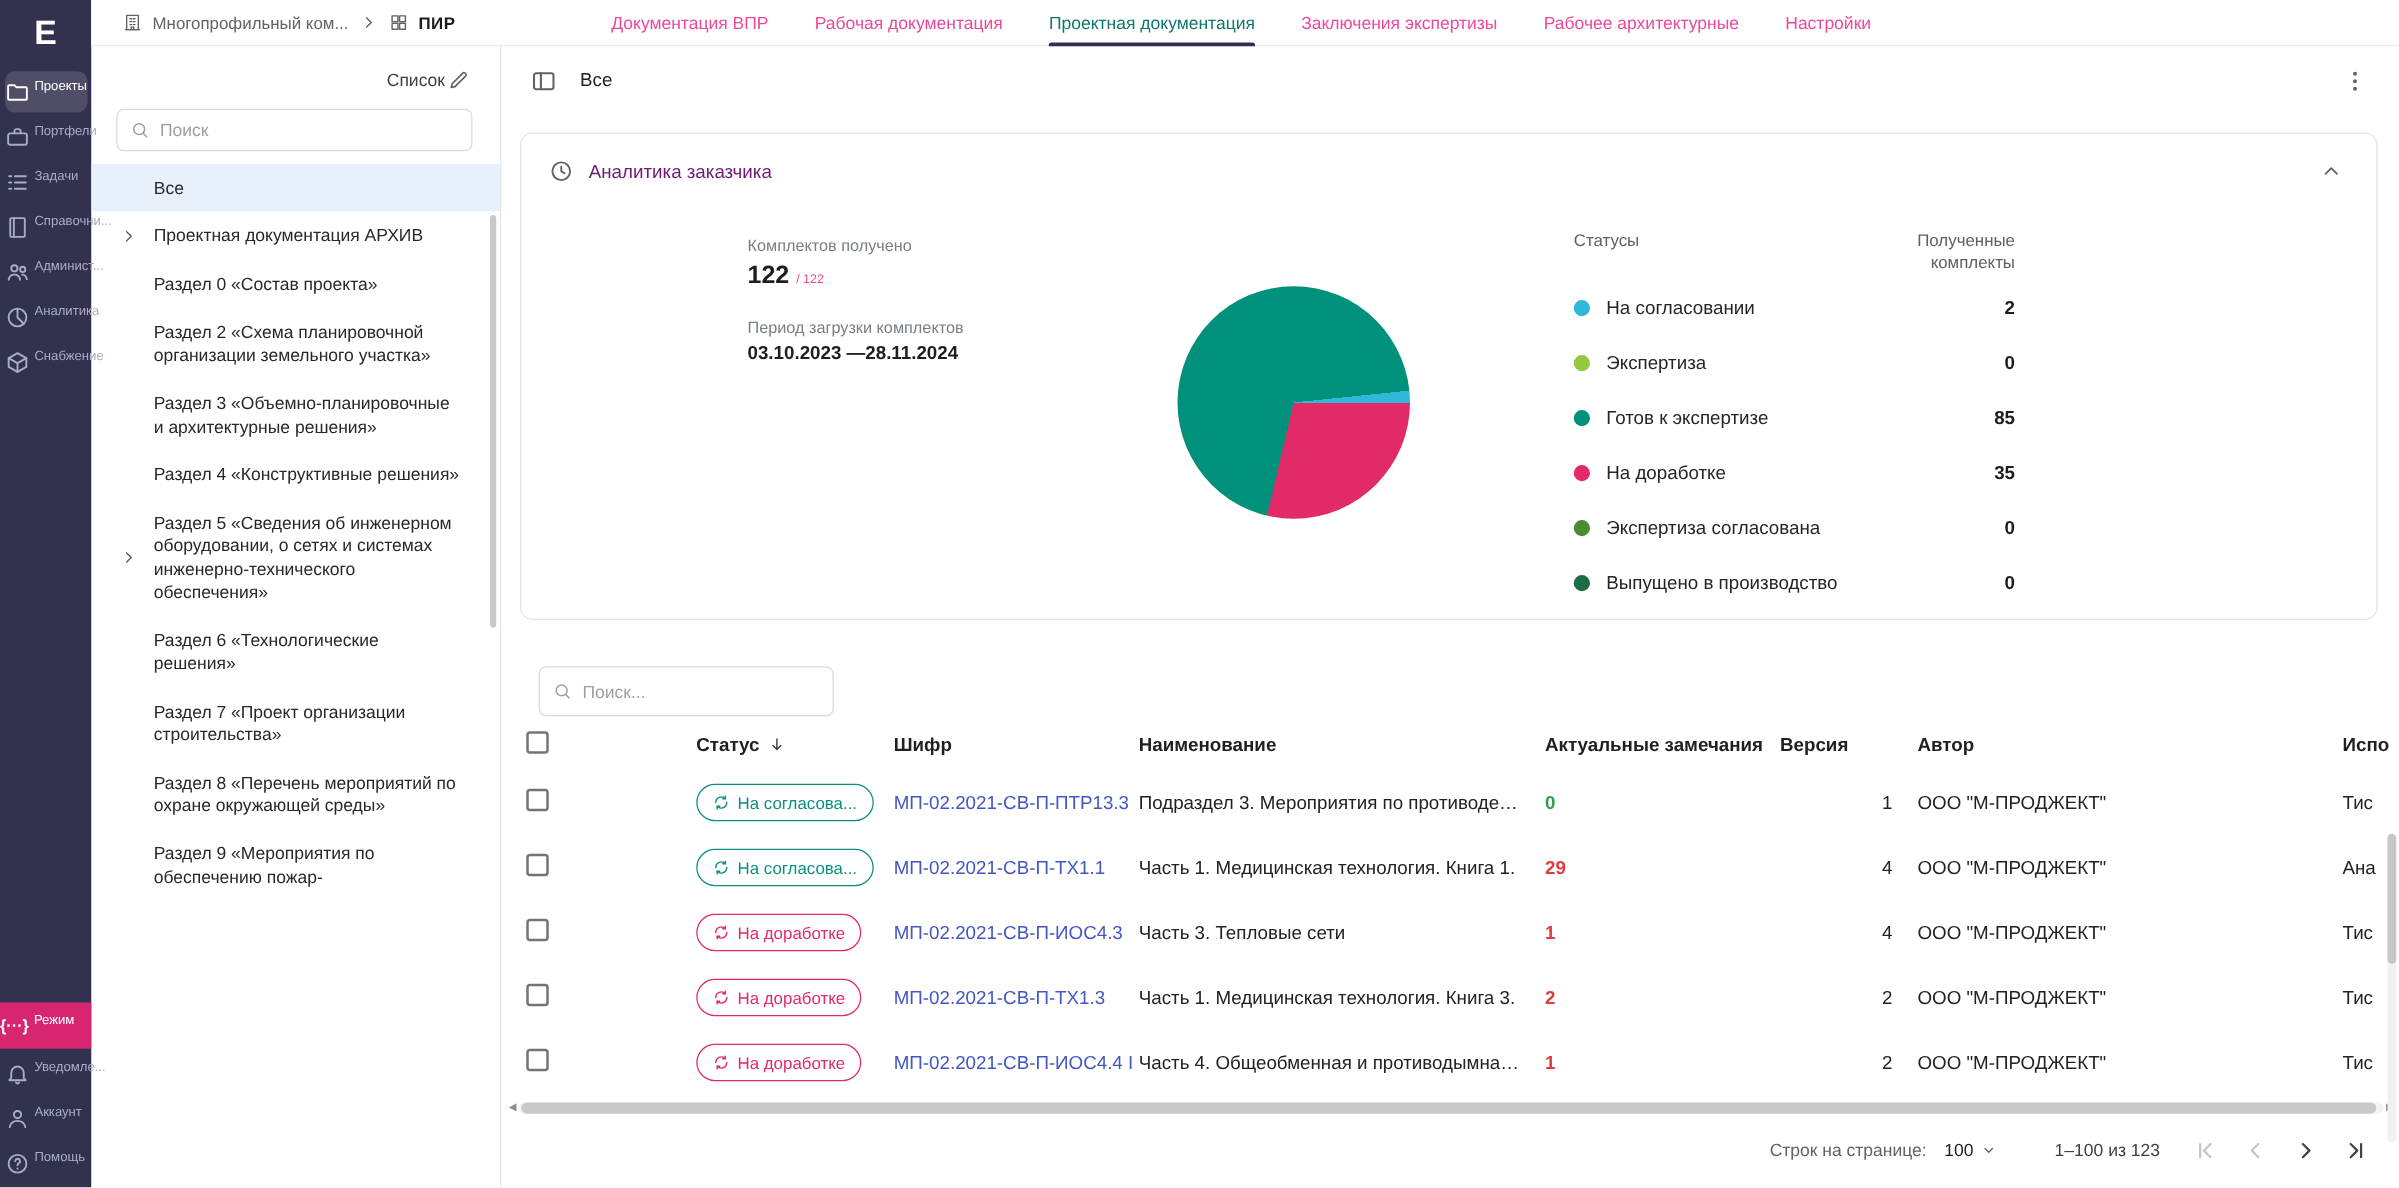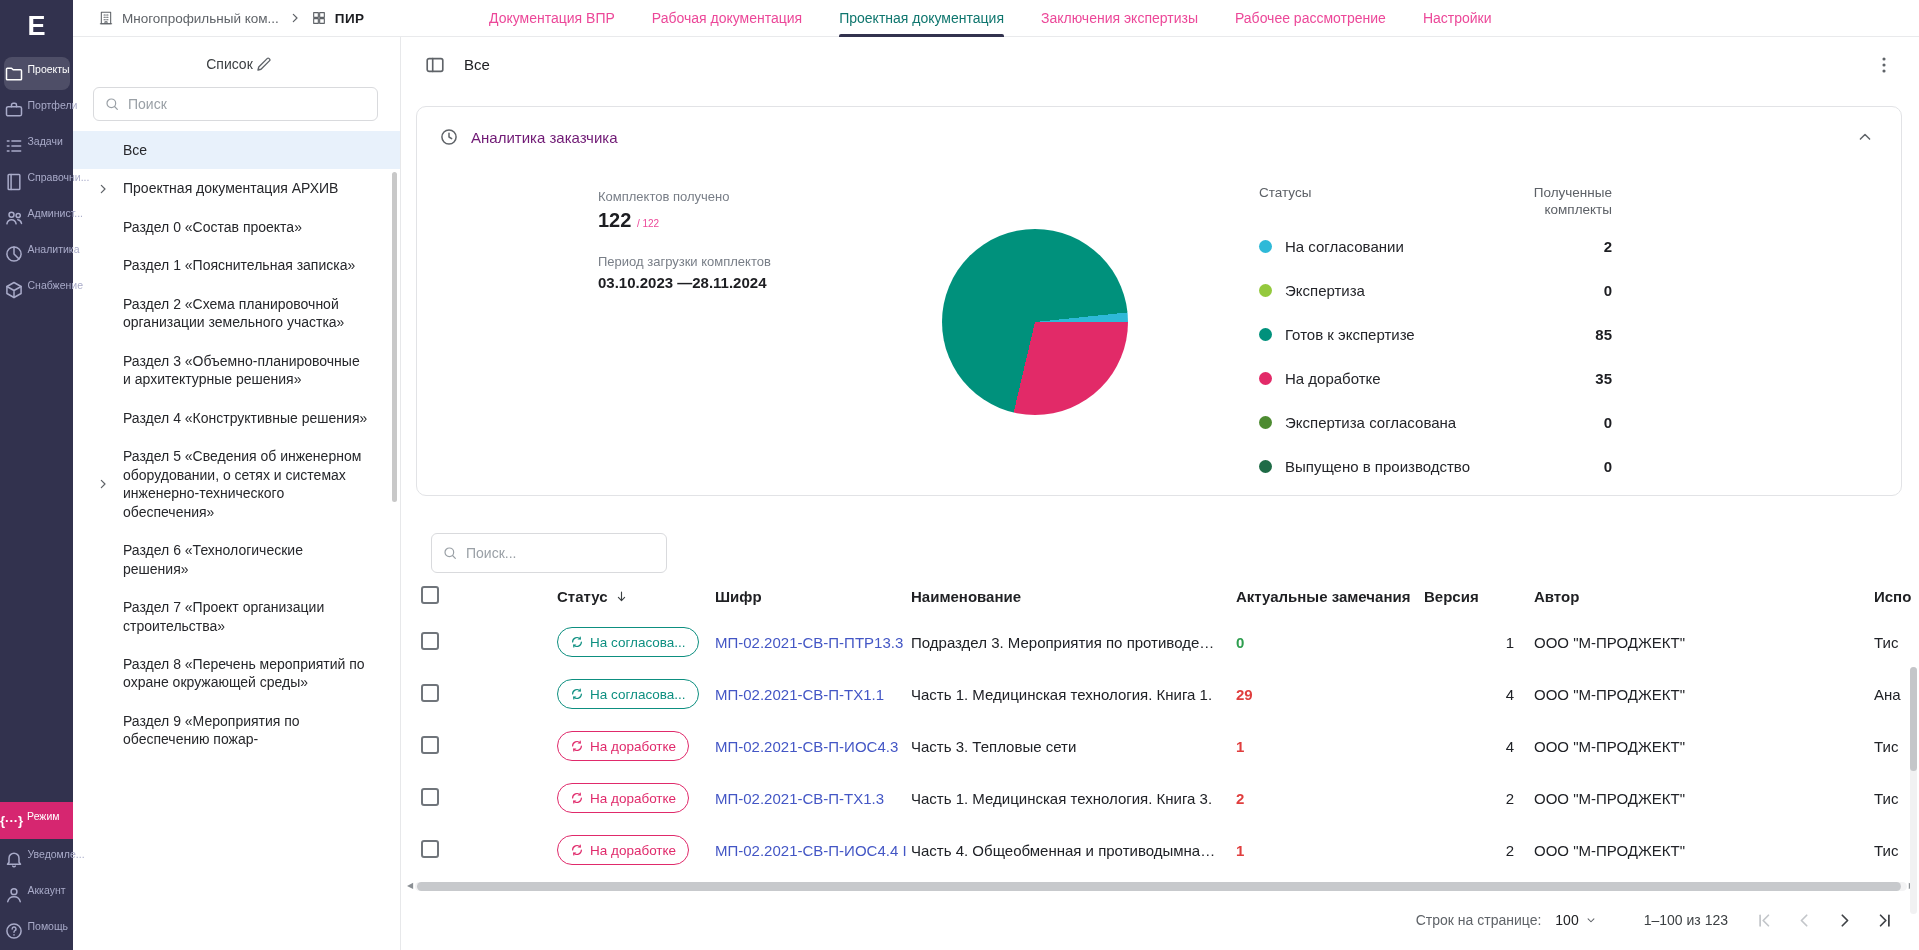--- a/index.html
+++ b/index.html
@@ -29,21 +29,21 @@
 .crumb.current{color:#1b1c20;font-weight:bold;letter-spacing:.4px}
 .tabs{display:flex;gap:37px;margin-left:86px;height:37px}
 .tab{display:flex;align-items:center;font-size:14px;color:#ec4899;cursor:pointer;position:relative;white-space:nowrap}
 .tab.active{color:#0f766e}
 .tab.active::after{content:"";position:absolute;left:0;right:0;bottom:0;height:3px;background:#32324e;border-radius:2px 2px 0 0}
 
 .workspace{flex:1;display:flex;min-height:0}
 
 
 .sidebar{width:328px;flex-shrink:0;border-right:1px solid #e7e8ea;position:relative;overflow:hidden;display:flex;flex-direction:column}
-.sidebar-header{display:flex;align-items:center;justify-content:center;padding:16px 22px 10px 30px}
+.sidebar-header{display:flex;align-items:center;justify-content:flex-end;padding:16px 22px 10px 30px}
 .sidebar-title{font-size:14px;color:#3c4043}
 .icon-btn{background:none;border:none;color:#5f6368;cursor:pointer;padding:2px}
 .icon-btn svg{width:18px;height:18px}
 .search-box{display:flex;align-items:center;gap:8px;margin:2px 22px 10px 20px;height:34px;border:1px solid #d9dadd;border-radius:6px;padding:0 10px;color:#9aa0a6}
 .search-box svg{width:16px;height:16px;flex-shrink:0}
 .search-box input{border:none;outline:none;flex:1;font-size:14px;font-family:inherit;color:#202227;background:transparent}
 .search-box input::placeholder{color:#9aa0a6}
 .tree{flex:1;overflow:hidden}
 .tree-item{position:relative;padding:10px 30px 10px 50px;font-size:14px;line-height:1.32;color:#26272b;cursor:pointer}
 .tree-item.selected{background:#e8f1fb}
@@ -248,21 +248,21 @@
               <rect x="13" y="13" width="7" height="7"></rect>
             </svg>
           </span>
         <span class="crumb current">ПИР</span>
       </div>
       <nav class="tabs">
         <div class="tab">Документация ВПР</div>
         <div class="tab">Рабочая документация</div>
         <div class="tab active">Проектная документация</div>
         <div class="tab">Заключения экспертизы</div>
-        <div class="tab">Рабочее рассмотрение</div>
+        <div class="tab">Рабочее архитектурные</div>
         <div class="tab">Настройки</div>
       </nav>
     </header>
 
     <div class="workspace">
 
       <aside class="sidebar">
         <div class="sidebar-header">
           <span class="sidebar-title">Список</span>
           <button class="icon-btn"><span><svg viewBox="0 0 24 24">
@@ -279,21 +279,20 @@
           <input placeholder="Поиск" style="">
         </div>
         <div class="tree">
           <div class="tree-item selected">Все</div>
           <div class="tree-item"><span class="tree-chev">
                 <svg viewBox="0 0 24 24">
                   <path d="M9.5 6.5L15 12l-5.5 5.5"></path>
                 </svg>
               </span><span>Проектная документация АРХИВ</span></div>
           <div class="tree-item">Раздел 0 «Состав проекта»</div>
-          <div class="tree-item">Раздел 1 «Пояснительная записка»</div>
           <div class="tree-item">Раздел 2 «Схема планировочной организации земельного участка»</div>
           <div class="tree-item">Раздел 3 «Объемно-планировочные и архитектурные решения»</div>
           <div class="tree-item">Раздел 4 «Конструктивные решения»</div>
           <div class="tree-item"><span class="tree-chev">
                 <svg viewBox="0 0 24 24">
                   <path d="M9.5 6.5L15 12l-5.5 5.5"></path>
                 </svg>
               </span><span>Раздел 5 «Сведения об инженерном оборудовании, о сетях и системах инженерно-технического обеспечения»</span></div>
           <div class="tree-item">Раздел 6 «Технологические решения»</div>
           <div class="tree-item">Раздел 7 «Проект организации строительства»</div>

